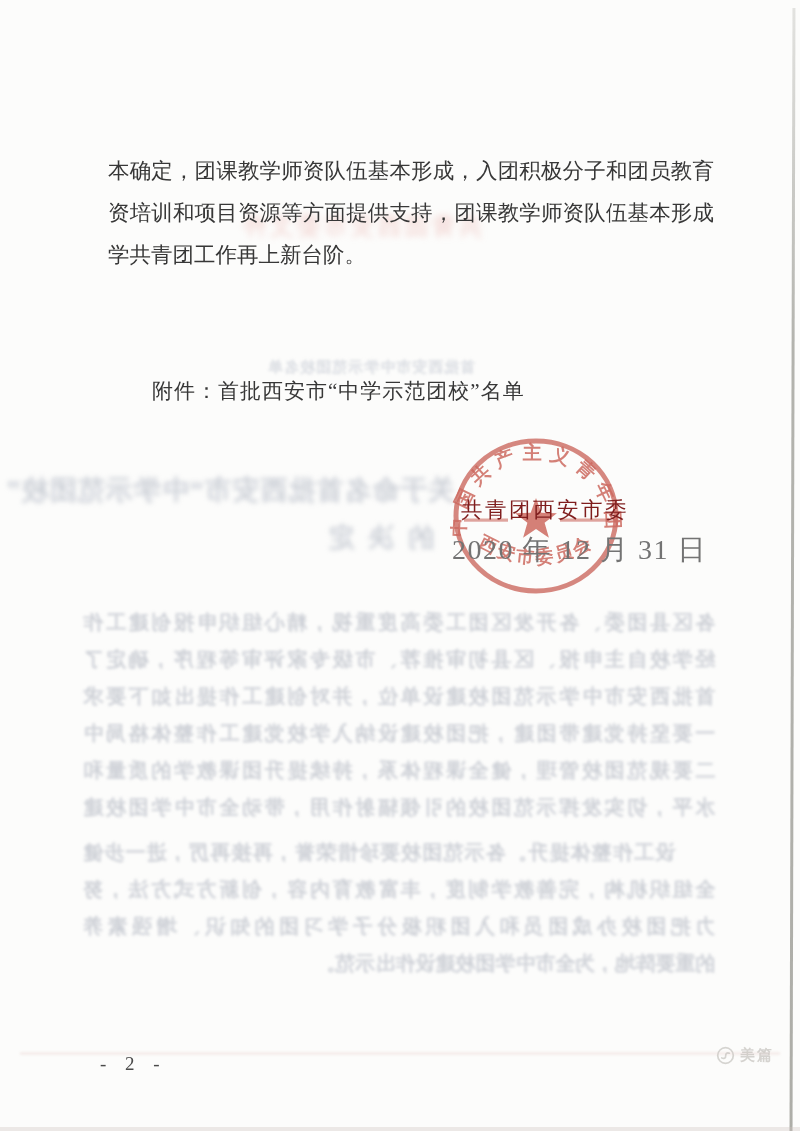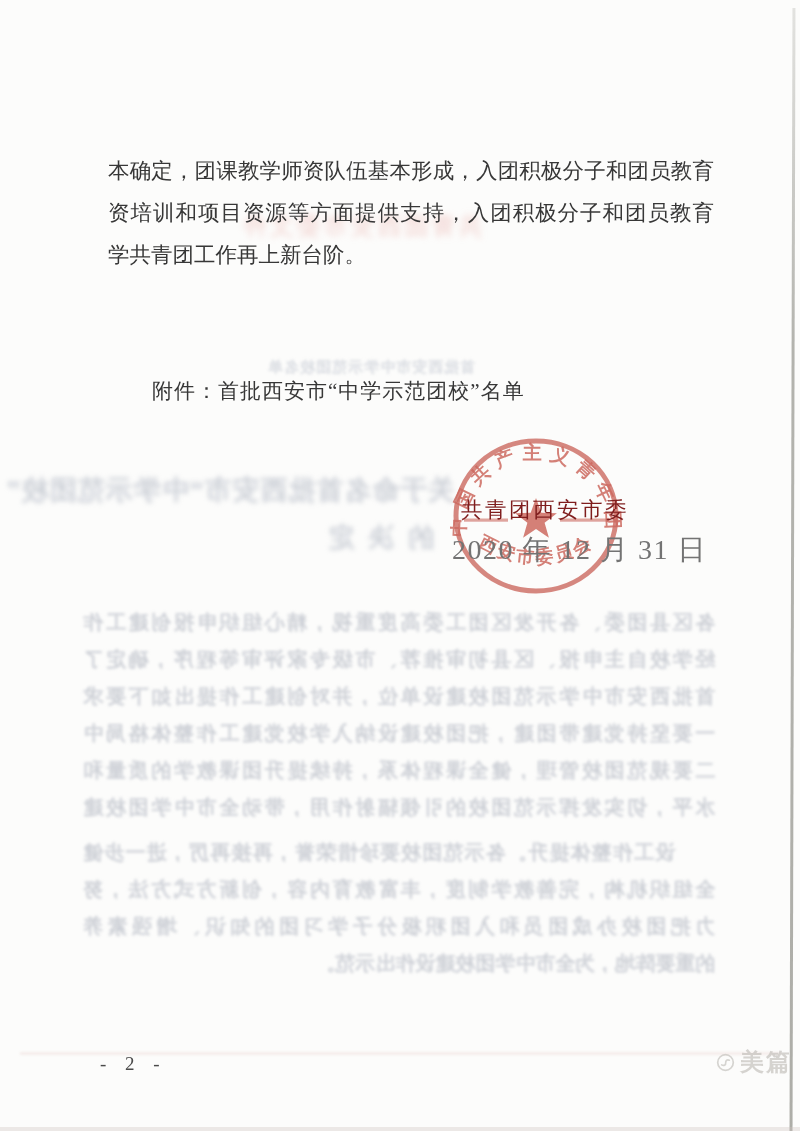--- a/index.html
+++ b/index.html
@@ -83,21 +83,21 @@
     position:absolute; left:450px; top:436px; width:172px; height:164px;
     z-index:2; opacity:0.82; filter:blur(0.4px);
   }
 
   
   .watermark {
     position:absolute; left:716px; top:1046px; z-index:4;
     display:flex; align-items:center; gap:5px;
     color:rgba(186,184,178,0.60);
     font-family:Liberation Sans, sans-serif;
-    font-size:24px; font-weight:bold; letter-spacing:2px;
+    font-size:15px; font-weight:bold; letter-spacing:2px;
   }
   .watermark svg { display:block; opacity:0.65; }
 
   
   .edge-right {
     position:absolute; top:8px; right:6px; width:3px; height:1123px;
     background:linear-gradient(to bottom, rgba(150,150,142,0.25), rgba(140,140,132,0.65) 30%, rgba(140,140,132,0.7));
     transform:rotate(0.15deg);
     z-index:5;
   }
@@ -151,21 +151,21 @@
       <textPath href="#arcBottom" startOffset="50%" text-anchor="middle">西安市委员会</textPath>
     </text>
     <polygon fill="#c24a3e" opacity="0.85" points="86,62 91.3,76.7 106.9,77.2 94.6,86.8 98.9,101.8 86,93 73.1,101.8 77.4,86.8 65.1,77.2 80.7,76.7"></polygon>
     <rect x="14" y="82.5" width="44" height="3.2" fill="#c24a3e" opacity="0.6"></rect>
     <rect x="110" y="82.5" width="48" height="3.2" fill="#c24a3e" opacity="0.6"></rect>
   </svg>
 
   <div class="content">
     <div class="bodytext">
       <div class="line">本确定，团课教学师资队伍基本形成，入团积极分子和团员教育</div>
-      <div class="line">资培训和项目资源等方面提供支持，入团积极分子和团员教育</div>
+      <div class="line">资培训和项目资源等方面提供支持，团课教学师资队伍基本形成</div>
       <div class="line last">学共青团工作再上新台阶。</div>
     </div>
 
     <div class="attachment">附件：首批西安市“中学示范团校”名单</div>
 
     <div class="signature">共青团西安市委</div>
     <div class="docdate">2020 年 12 月 31 日</div>
 
     <div class="pagenum">- 2 -</div>
   </div>

